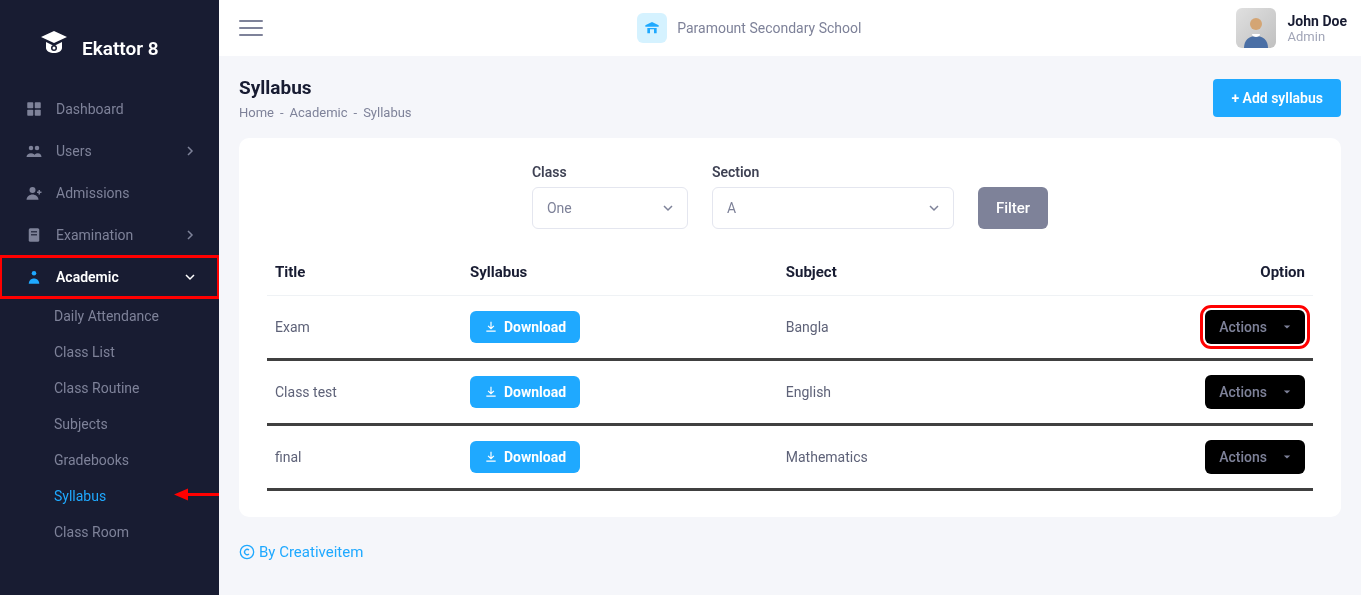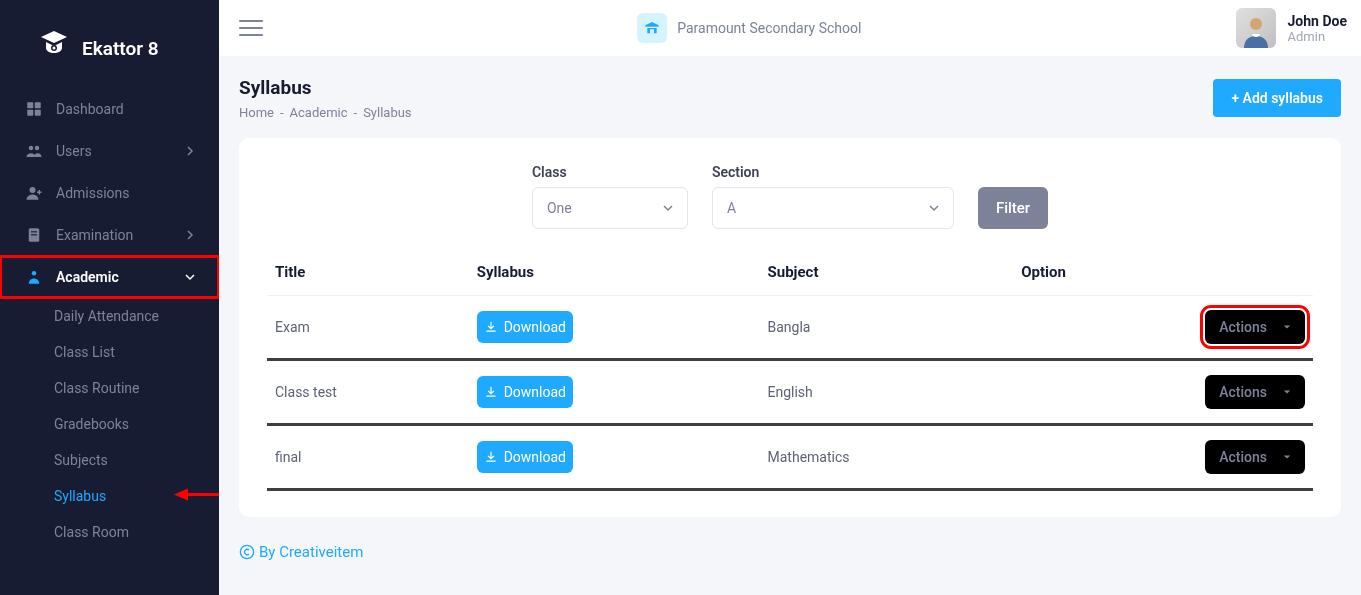--- a/index.html
+++ b/index.html
@@ -240,40 +240,40 @@
     }
     th {
       text-align: left;
       font-size: 15px;
       font-weight: 700;
       color: #181c32;
       padding: 14px 8px;
       border-bottom: 1px solid #eff2f5;
     }
     th.right {
-      text-align: left;
+      text-align: right;
     }
     td {
       padding: 14px 8px;
       border-bottom: 3px solid #404040;
       font-size: 14px;
       color: #5e6278;
       vertical-align: middle;
     }
     td.right {
       text-align: right;
     }
     .btn-download {
       background: #1fa9ff;
       color: #fff;
       border: none;
-      padding: 8px 7px;
+      padding: 8px 14px;
       border-radius: 6px;
       font-size: 14px;
-      font-weight: 400;
+      font-weight: 700;
       cursor: pointer;
       display: inline-flex;
       align-items: center;
       gap: 6px;
     }
     .btn-actions {
       background: #000000;
       color: #7e8299;
       border: none;
       padding: 9px 14px;
@@ -376,22 +376,22 @@
         <span>Academic</span>
         <span class="nav-chevron"><svg width="10" height="10" viewBox="0 0 10 10">
             <path d="M1 3l4 4 4-4" stroke="currentColor" stroke-width="1.5" fill="none"></path>
           </svg></span>
       </div>
     </div>
   <div class="nav-sub" id="nav-sub">
       <div class="nav-sub-item" style="position: relative;">Daily Attendance</div>
       <div class="nav-sub-item" style="position: relative;">Class List</div>
       <div class="nav-sub-item" style="position: relative;">Class Routine</div>
+      <div class="nav-sub-item" style="position: relative;">Subjects</div>
       <div class="nav-sub-item" style="position: relative;">Gradebooks</div>
-      <div class="nav-sub-item" style="position: relative;">Subjects</div>
       <div class="nav-sub-item active" style="position: relative;">Syllabus<span class="arrow-indicator"><svg width="70" height="14">
             <line x1="10" y1="7" x2="70" y2="7" stroke="#ff0000" stroke-width="3"></line>
             <polygon points="0,7 14,1 14,13" fill="#ff0000"></polygon>
           </svg></span></div>
       <div class="nav-sub-item" style="position: relative;">Class Room</div>
     </div>
 </div>
 
 <div class="main">
   <div class="topbar">

